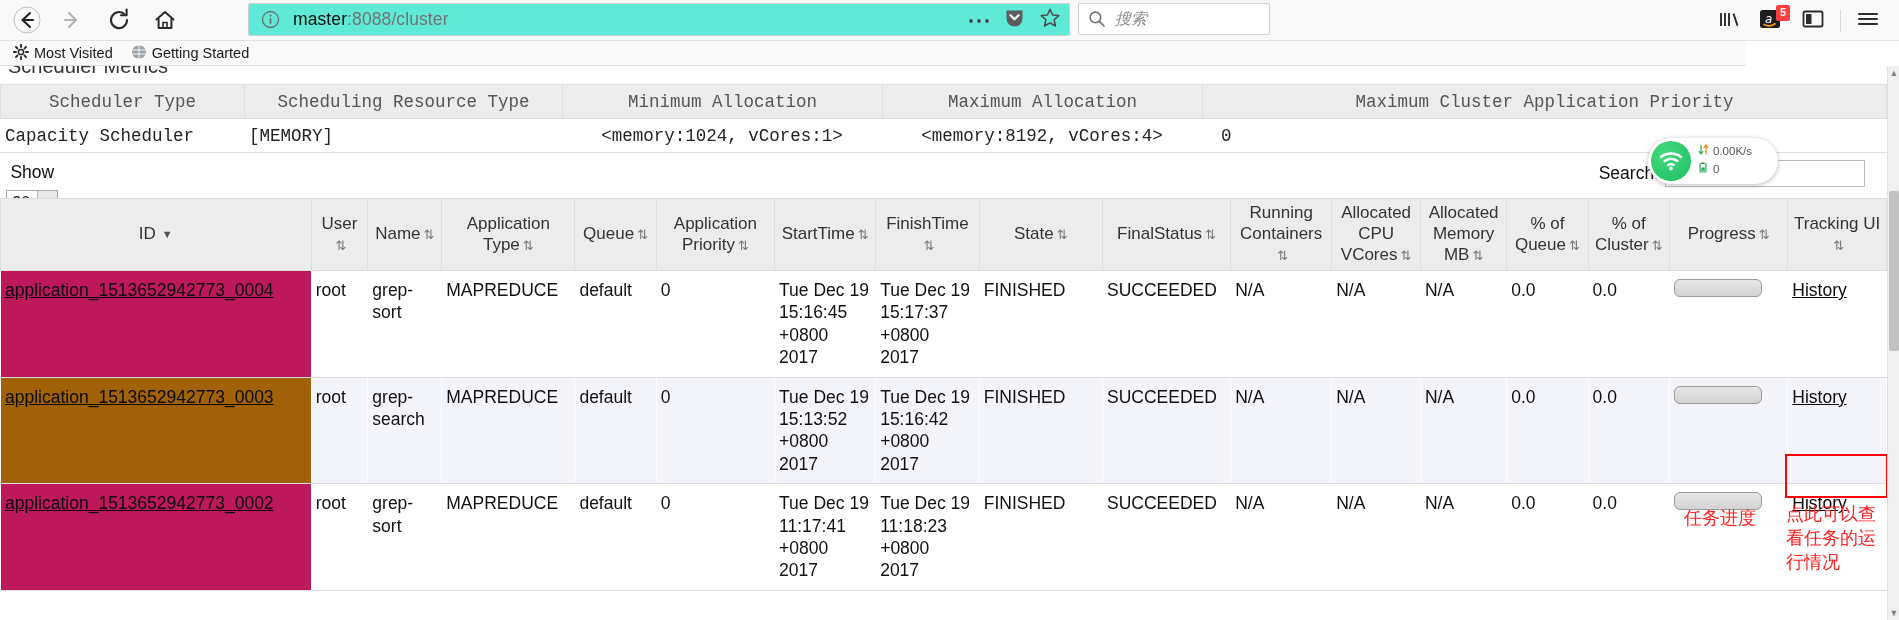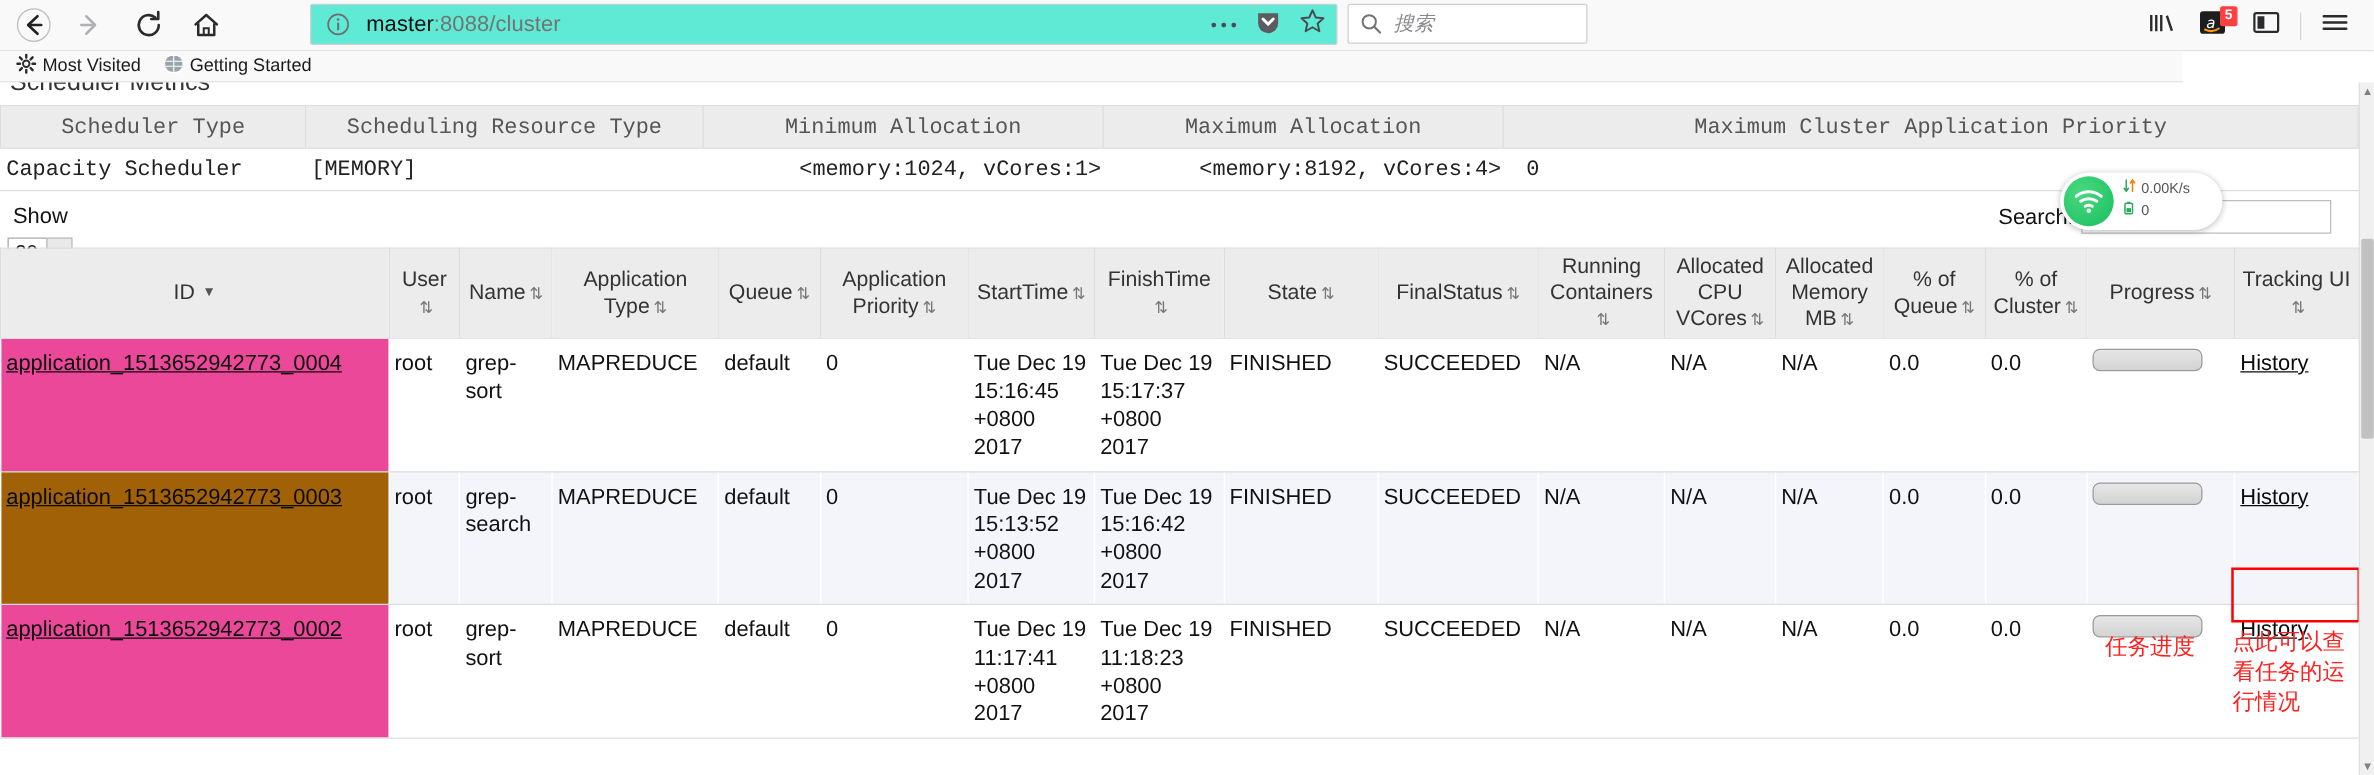--- a/index.html
+++ b/index.html
@@ -100,21 +100,21 @@
     font-size: 17.5px;
   }
   #sched-table td {
     border: 1px solid #ffffff;
     border-bottom: 1px solid #dddddd;
     height: 34px;
     color: #222;
     font-size: 17.5px;
     padding-left: 4px;
   }
-  #sched-table td.ctr { text-align: right; padding-left: 0; }
+  #sched-table td.ctr { text-align: center; padding-left: 0; }
 
   
   #controls { position: absolute; left: 0; top: 90px; width: 1887px; height: 40px; }
   #show-entries {
     position: absolute; left: 6px; top: 6px;
     font-size: 17.5px; color: #111; display: flex; align-items: center; gap: 7px; flex-direction: column;
   }
   #entries-select {
     display: inline-flex; align-items: center;
     border: 1px solid #a9a9a9; background: #fff; height: 25px;
@@ -158,21 +158,21 @@
   }
   .sort-desc { display: inline-block; margin-left: 6px; color: #555; font-size: 11px; vertical-align: middle;}
   #apps-table td {
     border-left: 1px solid #ffffff; border-right: 1px solid #ffffff;
     border-bottom: 1px solid #dddddd;
     vertical-align: top; padding: 8px 6px 8px 4px;
     font-size: 17.5px; color: #111; line-height: 1.28;
   }
   #apps-table tr.odd td { background: #ffffff; }
   #apps-table tr.even td { background: #f4f4fb; }
-  #apps-table tr.odd td.idcell { background: #ec4899; }
+  #apps-table tr.odd td.idcell { background: #be185d; }
   #apps-table tr.even td.idcell { background: #a16207; }
   .applink { color: #0b0b0b; text-decoration: underline; }
   .histlink { color: #0b0b0b; text-decoration: underline; }
   .progress-bar {
     width: 88px; height: 18px; border: 1px solid #9a9a9a; border-radius: 6px;
     background: linear-gradient(#e6e6e6, #d3d3d3);
     display: inline-block;
   }
 
   

